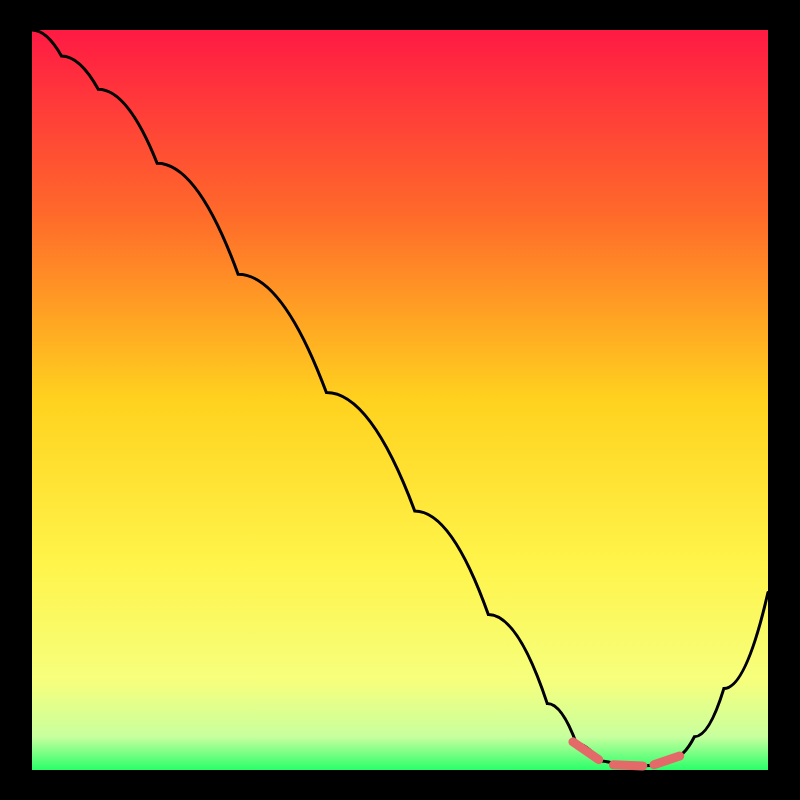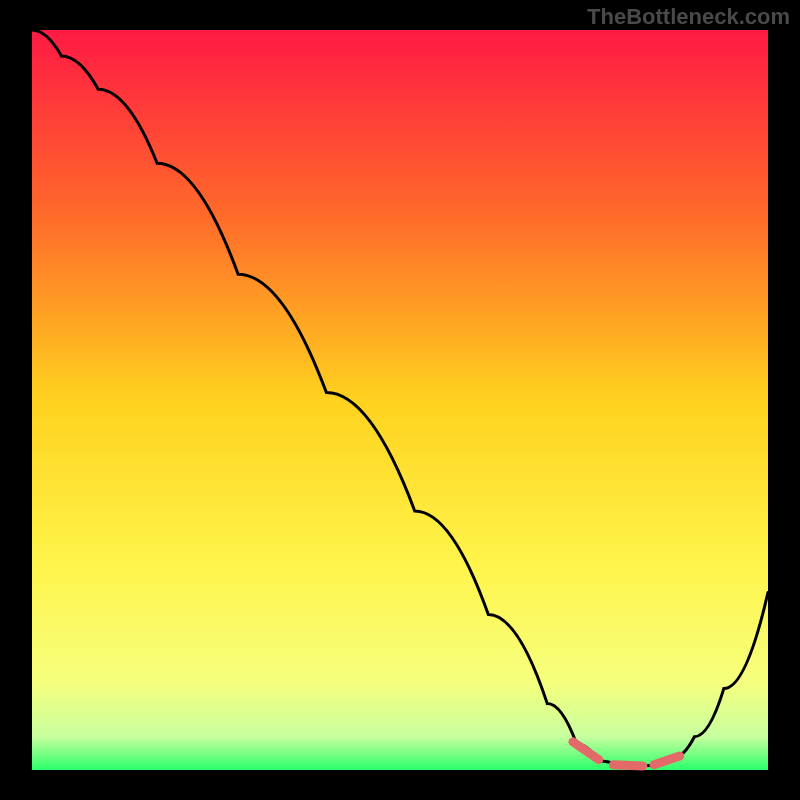--- a/index.html
+++ b/index.html
@@ -28,21 +28,20 @@
   svg {
     position: absolute;
     top: 0;
     left: 0;
   }
 </style>
 </head>
 <body>
 
 <div class="container">
-  <div class="watermark">TheBottleneck.com</div>
   <svg id="chart-svg" width="800" height="800">
     <defs>
       <linearGradient id="bg-grad" x1="0" y1="0" x2="0" y2="1">
           <stop offset="0%" stop-color="#ff1a44"></stop>
           <stop offset="25%" stop-color="#ff6a2a"></stop>
           <stop offset="50%" stop-color="#ffd21e"></stop>
           <stop offset="72%" stop-color="#fff44a"></stop>
           <stop offset="88%" stop-color="#f6ff7d"></stop>
           <stop offset="95.5%" stop-color="#c8ff9e"></stop>
           <stop offset="100%" stop-color="#2aff6a"></stop>

